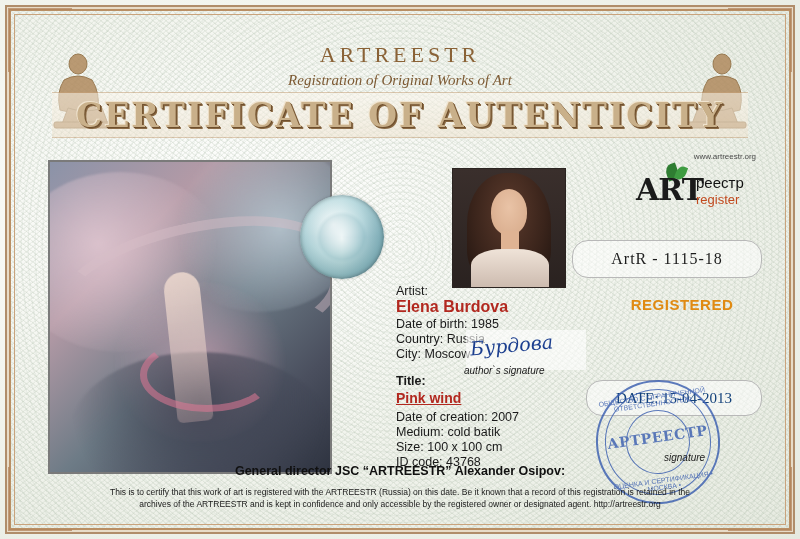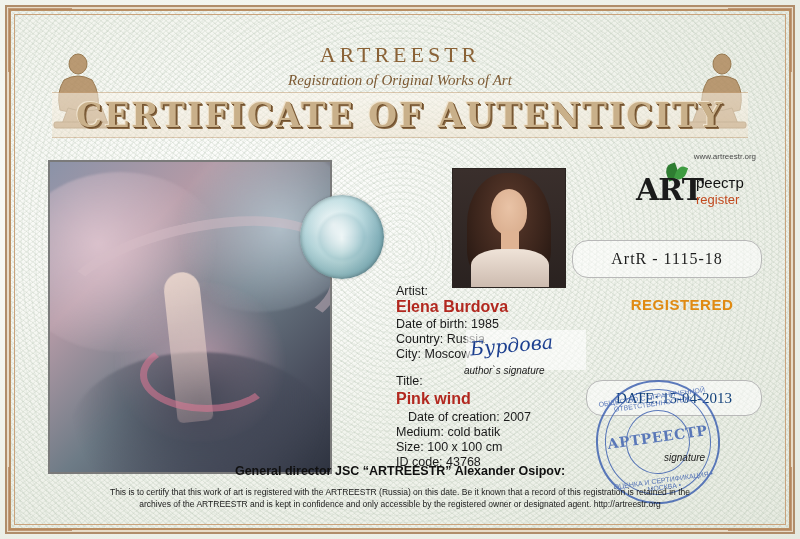--- a/index.html
+++ b/index.html
@@ -173,23 +173,23 @@
     letter-spacing:.5px;
   }
 
   
   .lbl{font-family:"Liberation Sans",sans-serif;font-size:12.5px;color:#1a1a1a;}
   #d-artist-label{position:absolute;left:396px;top:284px;}
   #d-artist-name{position:absolute;left:396px;top:298px;color:#b2281f;font-weight:bold;font-size:16px;font-family:"Liberation Sans",sans-serif;}
   #d-dob{position:absolute;left:396px;top:317px;}
   #d-country{position:absolute;left:396px;top:332px;}
   #d-city{position:absolute;left:396px;top:347px;}
-  #d-title-label{position:absolute;left:396px;top:374px;}
-  #d-title-value{position:absolute;left:396px;top:390px;color:#b2281f;font-weight:bold;font-size:16px;font-family:"Liberation Sans",sans-serif;}
-  #d-creation{position:absolute;left:396px;top:410px;margin-left:12px;}
+  #d-title-label{position:absolute;left:396px;top:374px;font-weight:bold;}
+  #d-title-value{position:absolute;left:396px;top:390px;color:#b2281f;font-weight:bold;font-size:14px;font-family:"Liberation Sans",sans-serif;text-decoration:underline;}
+  #d-creation{position:absolute;left:396px;top:410px;}
   #d-medium{position:absolute;left:396px;top:425px;}
   #d-size{position:absolute;left:396px;top:440px;}
   #d-idcode{position:absolute;left:396px;top:455px;}
 
   
   #sig-area{position:absolute;left:466px;top:330px;width:120px;height:40px;background:rgba(255,255,255,.6);}
   #sig-script{
     position:absolute;left:470px;top:334px;font-family:"DejaVu Serif",serif;font-style:italic;
     font-size:19px;color:#1c3f8f;transform:rotate(-5deg);
   }

